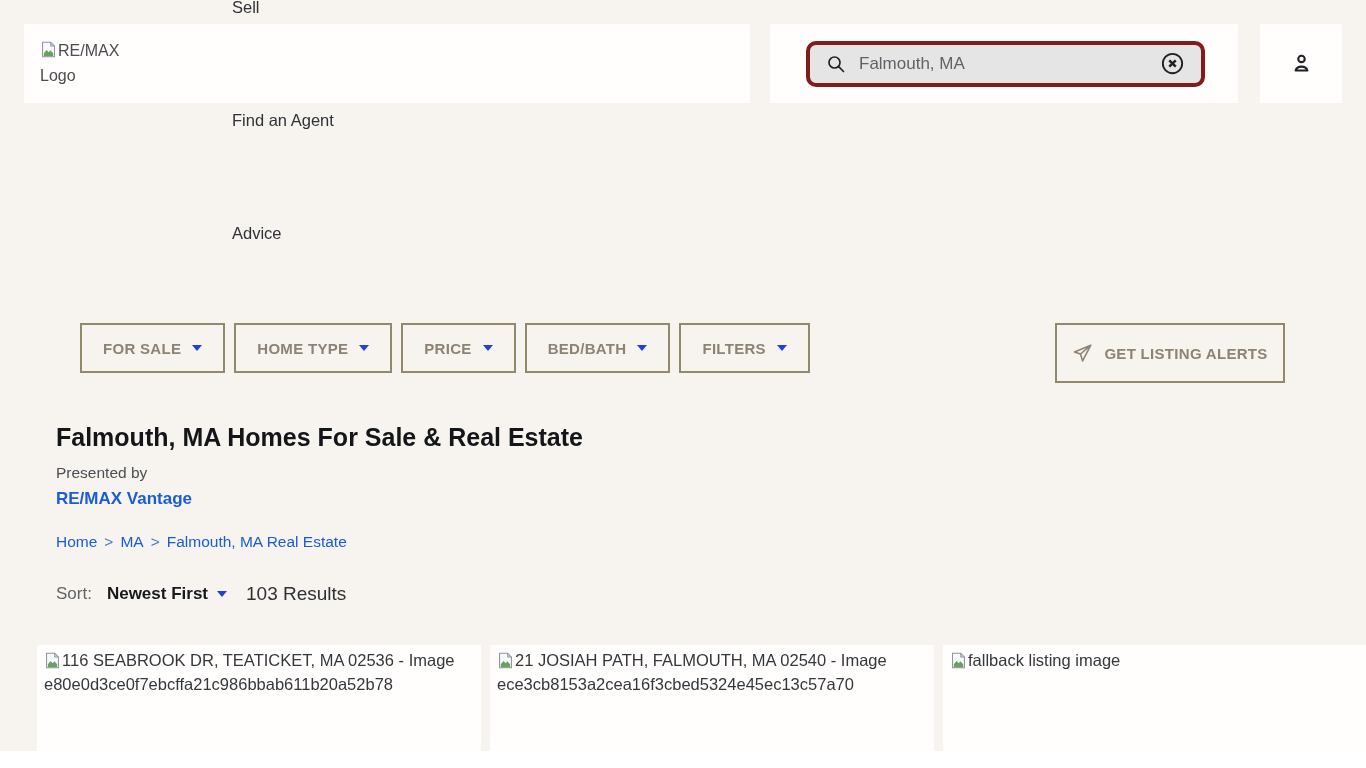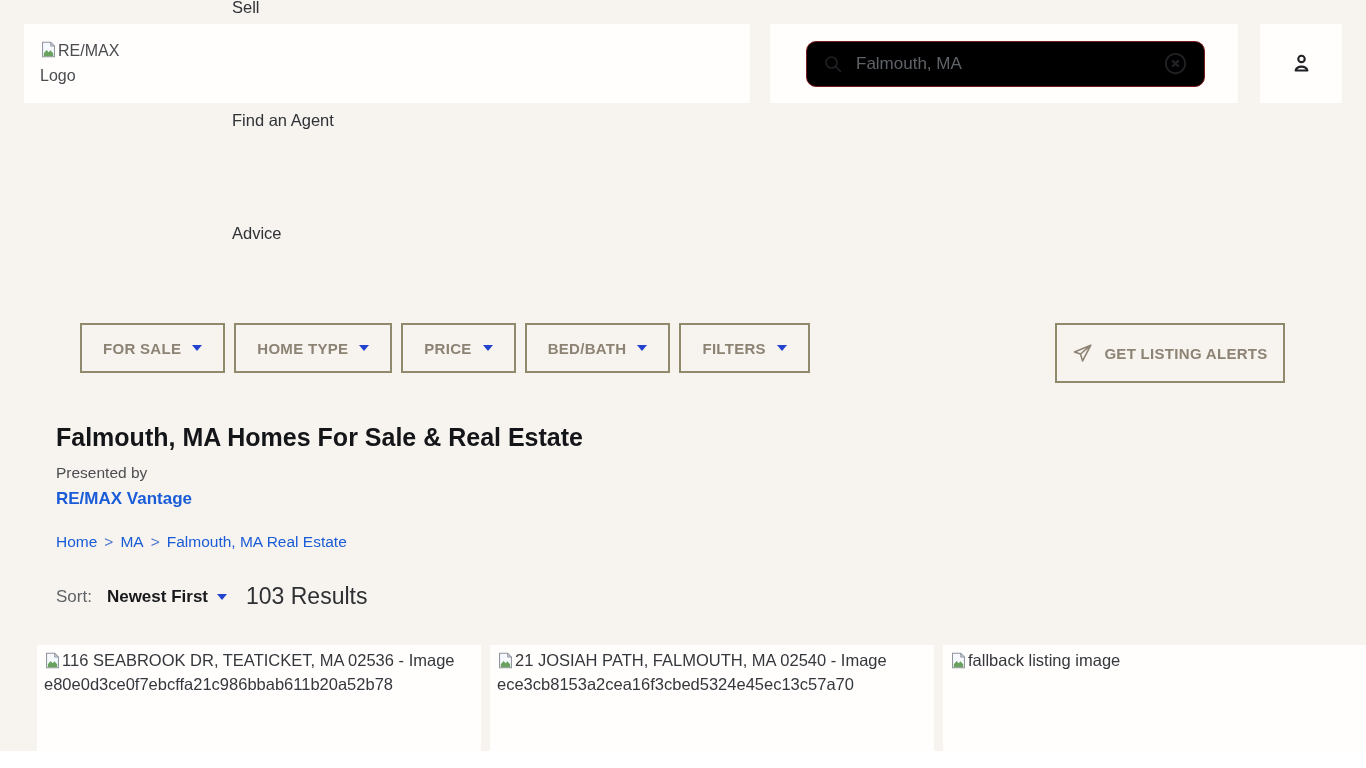--- a/index.html
+++ b/index.html
@@ -9,22 +9,22 @@
 
   
   .hdr-box { position:absolute; top:24px; height:79px; background:#fffefd; }
   .hdr-nav-box { left:24px; width:726px; display:flex; align-items:center; }
   .logo { margin-left:16px; width:90px; font-size:16px; color:#4a4c50; line-height:1.55; }
   .logo svg { vertical-align:-2px; margin-right:1px; }
   .nav { display:flex; gap:94px; margin-left:102px;flex-direction:column; }
   .nav a { font-size:16.5px; color:#2f3237; text-decoration:none; cursor:pointer; }
 
   .hdr-search-box { left:770px; width:468px; display:flex; align-items:center; }
-  .search-field { margin-left:36px; width:399px; height:46px; border:1px solid #7f1d1d; border-radius:10px;
-                  background:#000000; display:flex; align-items:center; padding:0 16px; }
+  .search-field { margin-left:36px; width:399px; height:46px; border:4px solid #7f1d1d; border-radius:10px;
+                  background:#e5e5e5; display:flex; align-items:center; padding:0 16px; }
   .search-text { flex:1; margin-left:13px; font-size:17px; color:#5f6368; white-space:nowrap; overflow:hidden; }
   .icon-btn { display:flex; align-items:center; justify-content:center; background:none; border:none; cursor:pointer; padding:0; }
 
   .hdr-account-box { left:1260px; width:82px; display:flex; align-items:center; justify-content:center; cursor:pointer; }
 
   
   .filter-row { position:absolute; left:80px; top:323px; height:50px; display:flex; gap:9px; }
   .fbtn { height:50px; padding:17px 21px; border:2px solid #90896c; background:transparent; color:#8c8375;
           font-family:"Liberation Sans", sans-serif; font-size:15px; font-weight:700; letter-spacing:.3px;
           display:flex; align-items:center; gap:11px; cursor:pointer; }
@@ -42,21 +42,21 @@
   .page-title { position:absolute; left:56px; top:423px; font-size:25px; font-weight:700; color:#141518; }
   .presented-by { position:absolute; left:56px; top:464px; font-size:15.5px; color:#4c4e52; }
   .presenter-link { position:absolute; left:56px; top:489px; font-size:17px; font-weight:700; color:#1a5cd8; text-decoration:none; cursor:pointer; }
   .breadcrumb { position:absolute; left:56px; top:533px; font-size:15.5px; }
   .breadcrumb a { color:#1a5cd8; text-decoration:none; cursor:pointer; }
   .breadcrumb .sep { color:#4873cf; margin:0 7px; }
   .sort-row { position:absolute; left:56px; top:583px; display:flex; align-items:center; }
   .sort-label { font-size:17px; color:#5f6368; }
   .sort-value { font-size:17px; font-weight:700; color:#17191c; margin-left:15px; cursor:pointer; }
   .sort-row .caret { margin-left:9px; cursor:pointer; }
-  .results-count { font-size:23px; color:#2e3033; margin-left:19px; }
+  .results-count { font-size:19px; color:#2e3033; margin-left:19px; }
 
   
   .card { position:absolute; top:645px; width:444px; height:106px; background:#fffefd; overflow:hidden; cursor:pointer; }
   .card-1 { left:37px; } .card-2 { left:490px; } .card-3 { left:943px; }
   .alt-text { padding:3px 0 0 7px; font-size:16.5px; line-height:24px; color:#34373c; }
   .alt-text .bimg { vertical-align:-3px; margin-right:1px; }
 
   .bottom-strip { position:absolute; left:0; top:751px; width:1366px; height:17px; background:#ffffff; }
 </style>
 </head>

